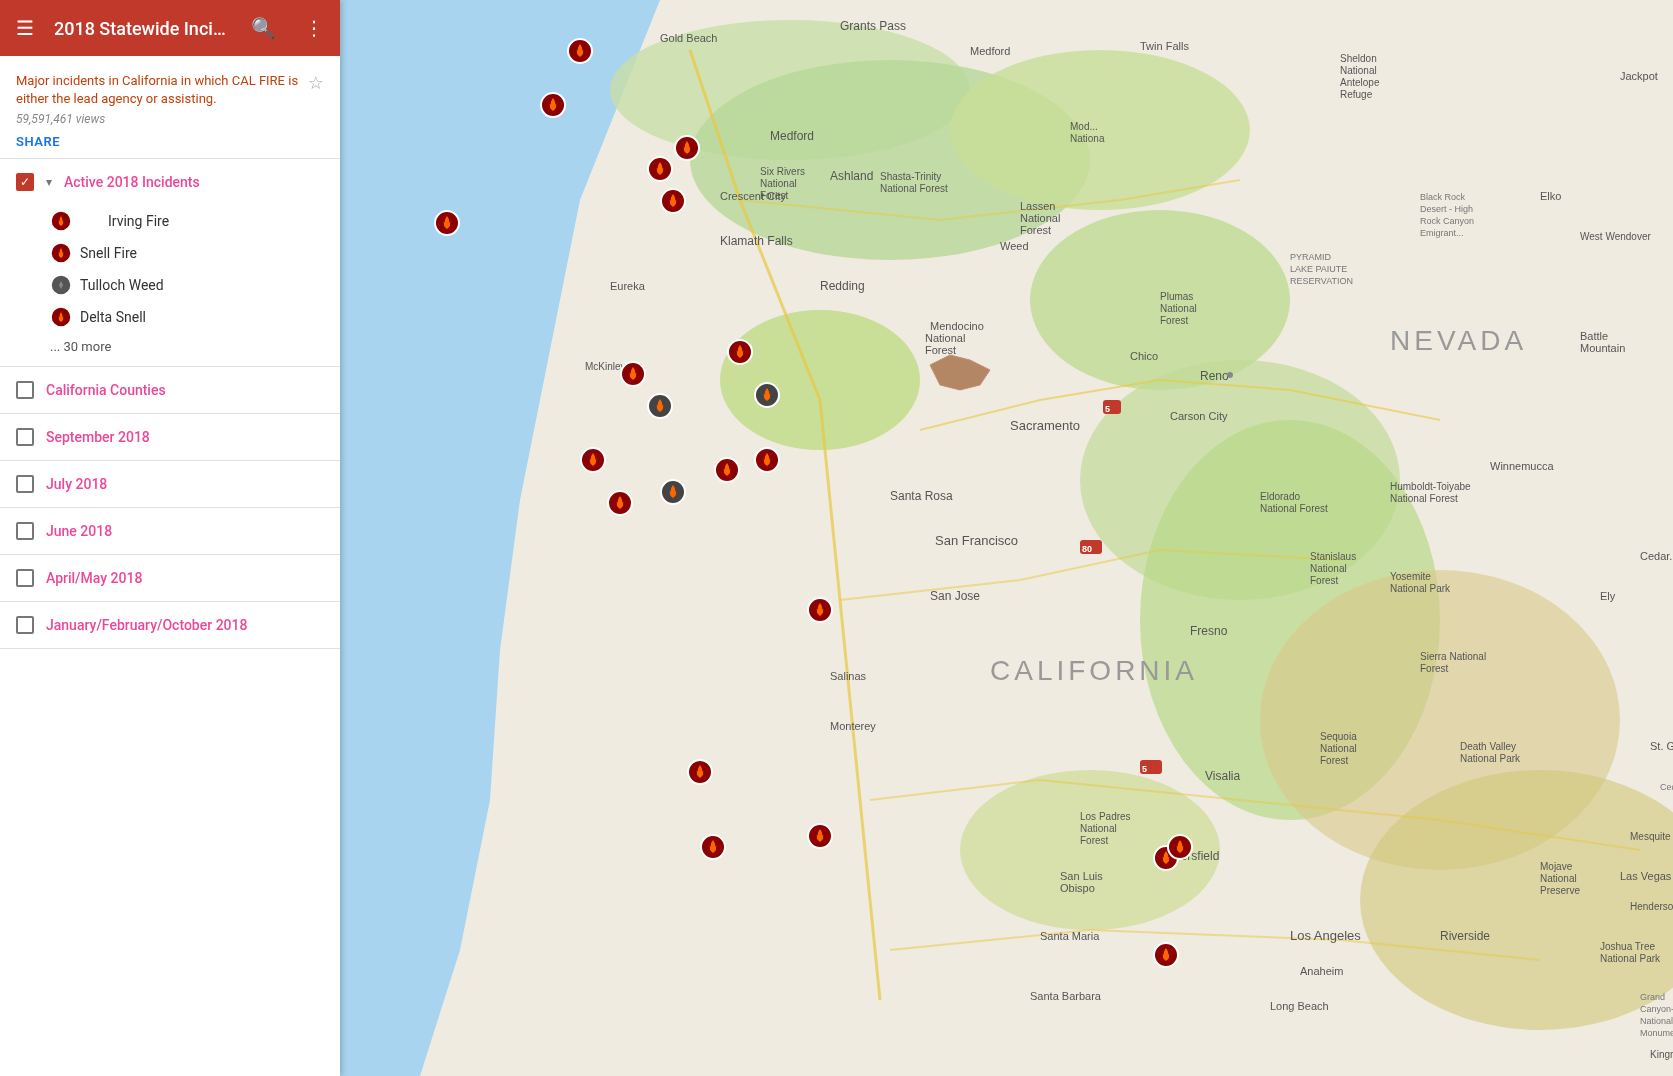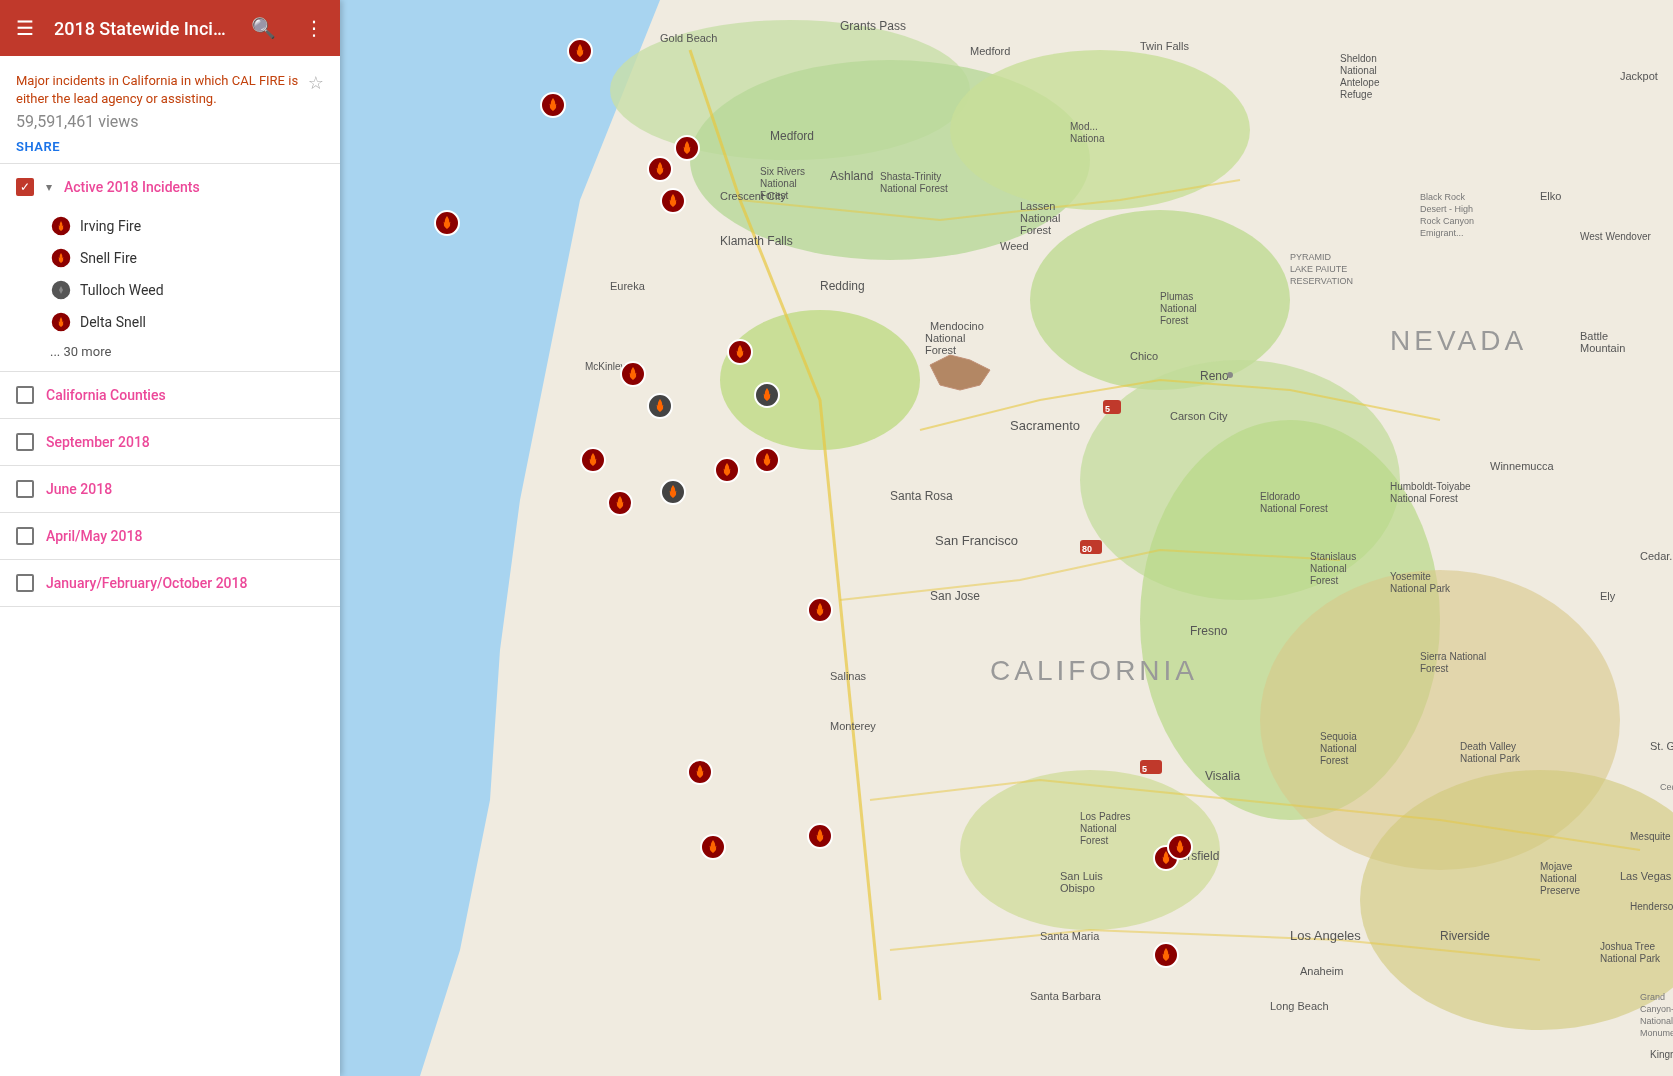--- a/index.html
+++ b/index.html
@@ -53,23 +53,24 @@
       padding: 16px 16px 8px 16px;
       border-bottom: 1px solid #e0e0e0;
       flex-shrink: 0;
     }
     .desc-text {
       font-size: 13px;
       color: #c2410c;
       line-height: 1.4;
     }
     .desc-views {
-      font-size: 16px;
+      font-size: 12px;
       color: #888;
       margin-top: 4px;
+      font-style: italic;
     }
     .share-btn {
       color: #1a73e8;
       font-size: 13px;
       font-weight: 600;
       margin-top: 8px;
       cursor: pointer;
       letter-spacing: 0.5px;
       display: inline-block;
     }
@@ -195,21 +196,21 @@
           <div class="checkbox checked"></div>
           <span class="expand-icon">▾</span>
           <span class="layer-label">Active 2018 Incidents</span>
         </div>
         <div class="sub-items">
           <div class="sub-item">
             <svg width="22" height="22" viewBox="0 0 22 22">
               <circle cx="11" cy="11" r="10" fill="#8B0000" stroke="#fff" stroke-width="1.5"></circle>
               <path d="M11,6 Q13,9 12,11 Q14,9 13,12 Q14,14 11,16 Q8,14 9,12 Q8,9 10,11 Q9,9 11,6Z" fill="#FF6600"></path>
             </svg>
-            <span style="font-size: 14px;">Irving Fire</span>
+            <span style="font-size: 14px; margin-left: 28px;">Irving Fire</span>
           </div>
           <div class="sub-item">
             <svg width="22" height="22" viewBox="0 0 22 22">
               <circle cx="11" cy="11" r="10" fill="#8B0000" stroke="#fff" stroke-width="1.5"></circle>
               <path d="M11,6 Q13,9 12,11 Q14,9 13,12 Q14,14 11,16 Q8,14 9,12 Q8,9 10,11 Q9,9 11,6Z" fill="#FF6600"></path>
             </svg>
             <span style="font-size: 14px;">Snell Fire</span>
           </div>
           <div class="sub-item">
             <svg width="22" height="22" viewBox="0 0 22 22">
@@ -231,20 +232,26 @@
       <div class="layer-group">
         <div class="layer-header">
           <div class="checkbox"></div>
           <span class="layer-label">California Counties</span>
         </div>
       </div>
       <div class="layer-group">
         <div class="layer-header">
           <div class="checkbox"></div>
           <span class="layer-label">September 2018</span>
+        </div>
+      </div>
+      <div class="layer-group">
+        <div class="layer-header">
+          <div class="checkbox"></div>
+          <span class="layer-label">July 2018</span>
         </div>
       </div>
       <div class="layer-group">
         <div class="layer-header">
           <div class="checkbox"></div>
           <span class="layer-label">June 2018</span>
         </div>
       </div>
       <div class="layer-group">
         <div class="layer-header">

